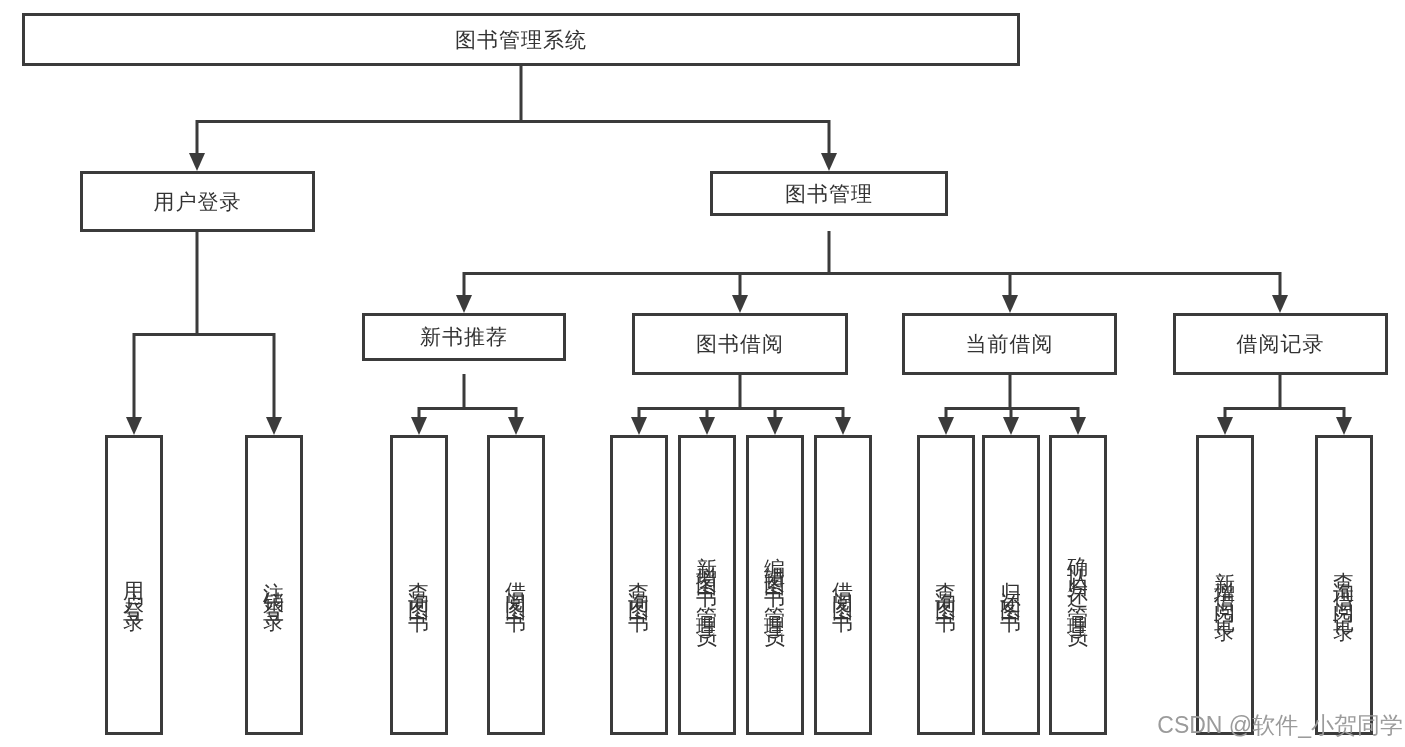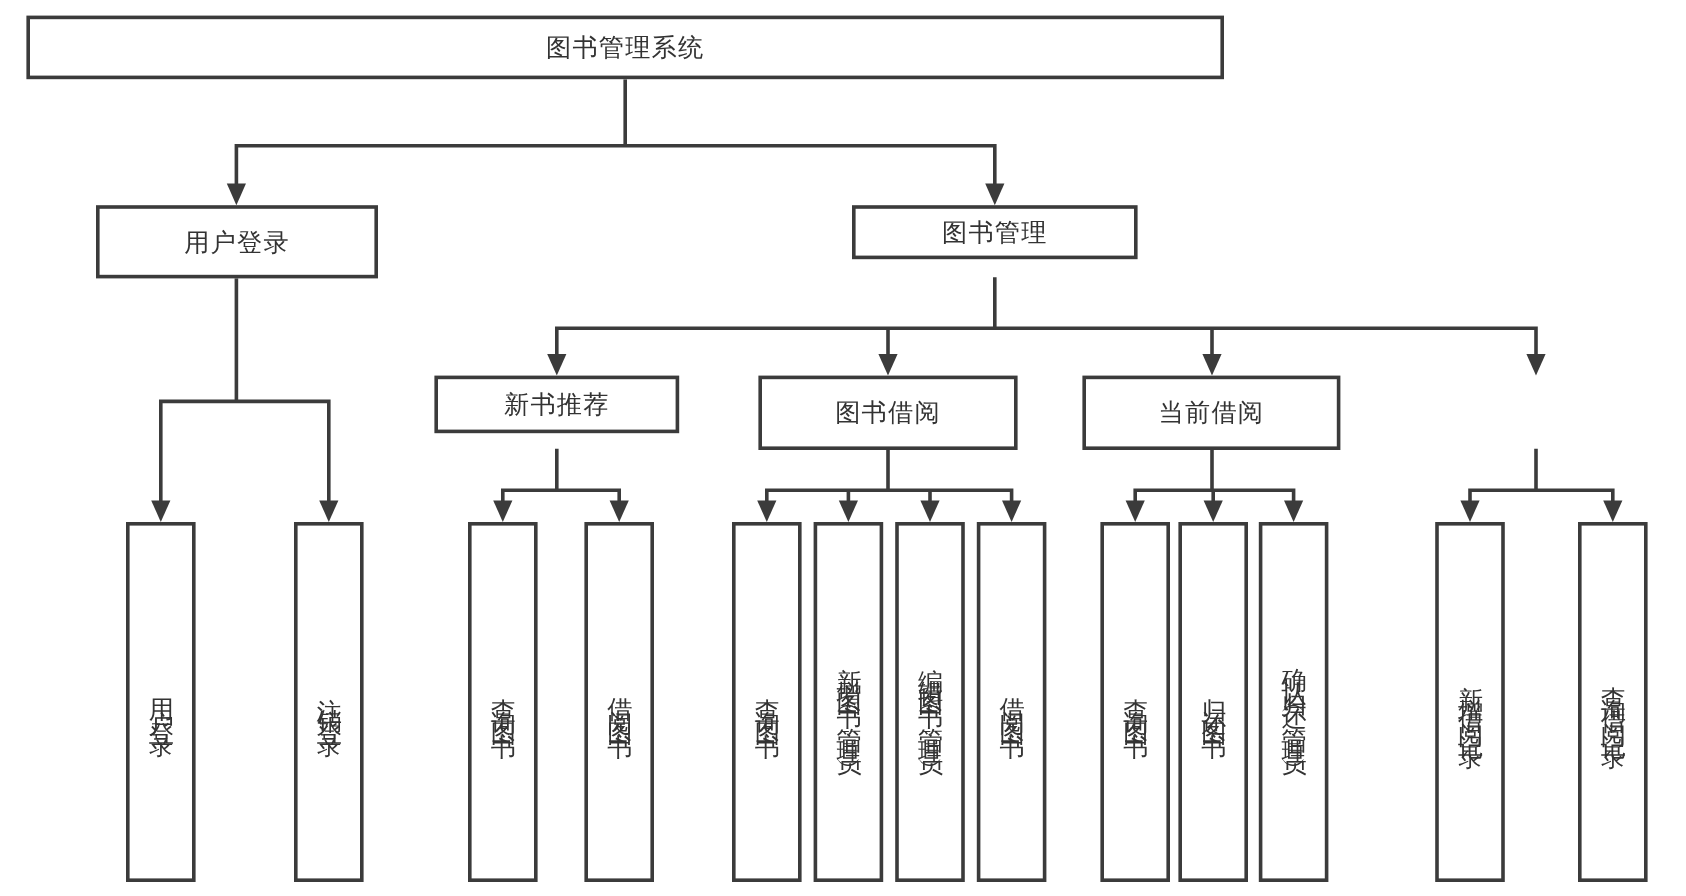--- a/index.html
+++ b/index.html
@@ -138,20 +138,23 @@
 
   <div class="hbox" style="left:362px; top:313px; width:204px; height:48px;">
     <span class="hlabel">新书推荐</span>
   </div>
   <div class="hbox" style="left:632px; top:313px; width:216px; height:62px;">
     <span class="hlabel">图书借阅</span>
   </div>
   <div class="hbox" style="left:902px; top:313px; width:215px; height:62px;">
     <span class="hlabel">当前借阅</span>
   </div>
+  <div class="hbox" style="left:1173px; top:313px; width:215px; height:62px;">
+    <span class="hlabel">借阅记录</span>
+  </div>
 
   <div class="vbox" style="left:105px;">
     <span class="vlabel">用户登录</span>
   </div>
   <div class="vbox" style="left:245px;">
     <span class="vlabel">注销登录</span>
   </div>
 
   <div class="vbox" style="left:390px;">
     <span class="vlabel">查询图书</span>
@@ -183,14 +186,15 @@
     <span class="vlabel">确认归还（管理员）</span>
   </div>
 
   <div class="vbox" style="left:1196px;">
     <span class="vlabel">新增借阅记录</span>
   </div>
   <div class="vbox" style="left:1315px;">
     <span class="vlabel">查询借阅记录</span>
   </div>
 
+  <div class="watermark">CSDN @软件_小贺同学</div>
 
 </div>
 
 </body></html>

